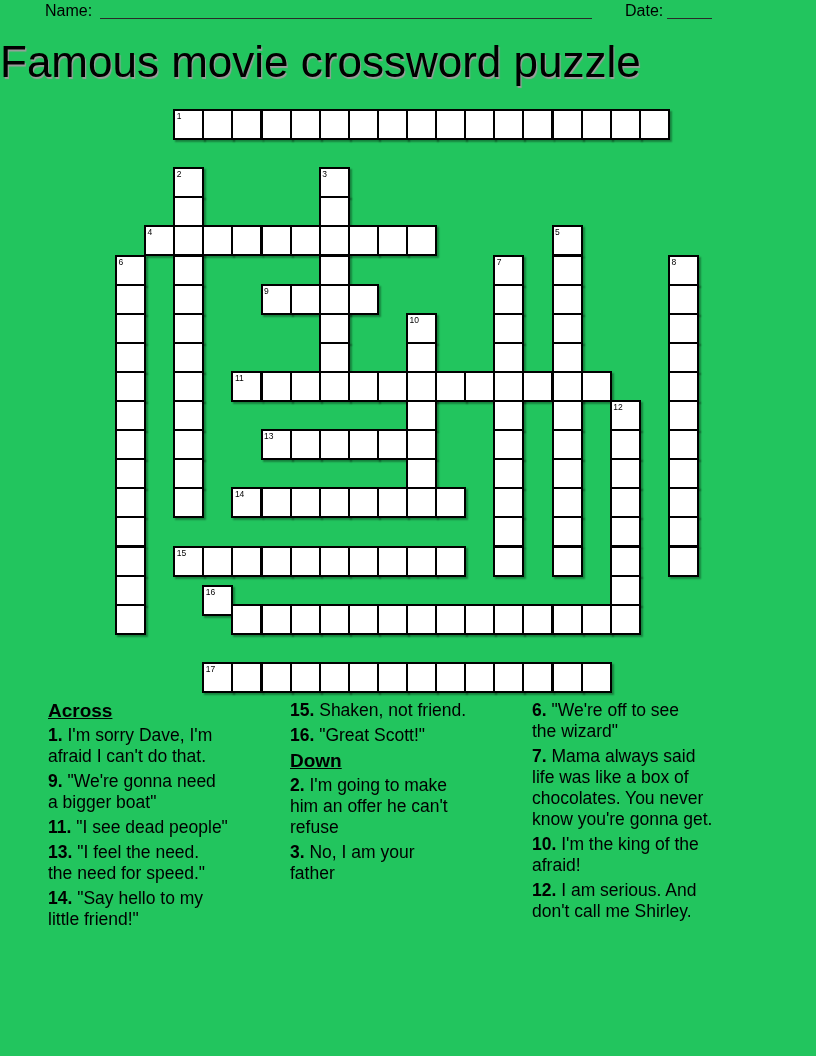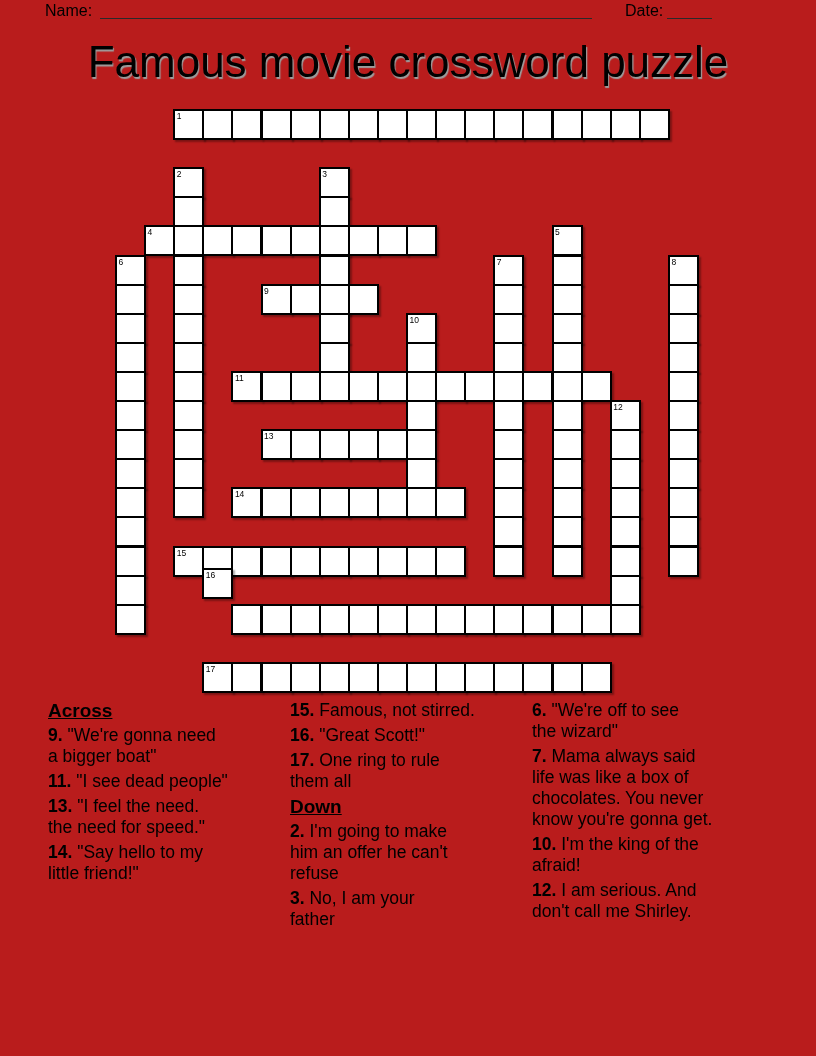--- a/index.html
+++ b/index.html
@@ -1,31 +1,31 @@
 <!DOCTYPE html>
 <html><head>
 <meta charset="utf-8">
 <style>
   html,body { margin:0; padding:0; background:#fff; }
   .page {
-    position:relative; width:816px; height:1056px; background:#b91c1c;
+    position:relative; width:816px; height:1056px; background:#22c55e;
     font-family:"Liberation Sans","DejaVu Sans",sans-serif; color:#000;
     overflow:hidden;
   }
   
   .hlabel { position:absolute; font-size:16px; line-height:18px; }
   .hlabel.name { left:45px; top:2px; }
   .hlabel.date { left:625px; top:2px; }
   .hline { position:absolute; height:0; border-bottom:1.5px solid #2a2a2a; }
   .hline.name { left:100px; top:18px; width:492px; }
   .hline.date { left:667px; top:18px; width:45px; }
   
   .title {
     position:absolute; top:37px; left:0; width:100%; margin:0;
-    text-align:center; font-size:44px; font-weight:400;
+    font-size:44px; font-weight:400;
     text-shadow:1.2px 1.5px 1px #9d9d9d;
   }
   
   .grid { position:absolute; left:0; top:0; width:816px; height:700px; }
   .cell {
     position:absolute; width:31.1px; height:31.1px; box-sizing:border-box;
     background:#ffffff; border:2px solid #000;
     box-shadow:2px 2px 1.5px rgba(0,0,0,0.32);
   }
   .cnum {
@@ -217,21 +217,21 @@
       <div class="cell" style="left: 376.9px; top: 545.5px;"></div>
       <div class="cell" style="left: 406px; top: 545.5px;"></div>
       <div class="cell" style="left: 435.1px; top: 545.5px;"></div>
       <div class="cell" style="left: 493.3px; top: 545.5px;"></div>
       <div class="cell" style="left: 551.5px; top: 545.5px;"></div>
       <div class="cell" style="left: 609.7px; top: 545.5px;"></div>
       <div class="cell" style="left: 667.9px; top: 545.5px;"></div>
       <div class="cell" style="left: 115px; top: 574.6px;"></div>
       <div class="cell" style="left: 609.7px; top: 574.6px;"></div>
       <div class="cell" style="left: 115px; top: 603.7px;"></div>
-      <div class="cell" style="left: 202.3px; top: 568px;">
+      <div class="cell" style="left: 202.3px; top: 585px;">
         <span class="cnum">16</span>
       </div>
       <div class="cell" style="left: 231.4px; top: 603.7px;"></div>
       <div class="cell" style="left: 260.5px; top: 603.7px;"></div>
       <div class="cell" style="left: 289.6px; top: 603.7px;"></div>
       <div class="cell" style="left: 318.7px; top: 603.7px;"></div>
       <div class="cell" style="left: 347.8px; top: 603.7px;"></div>
       <div class="cell" style="left: 376.9px; top: 603.7px;"></div>
       <div class="cell" style="left: 406px; top: 603.7px;"></div>
       <div class="cell" style="left: 435.1px; top: 603.7px;"></div>
@@ -255,33 +255,33 @@
       <div class="cell" style="left: 464.2px; top: 661.9px;"></div>
       <div class="cell" style="left: 493.3px; top: 661.9px;"></div>
       <div class="cell" style="left: 522.4px; top: 661.9px;"></div>
       <div class="cell" style="left: 551.5px; top: 661.9px;"></div>
       <div class="cell" style="left: 580.6px; top: 661.9px;"></div>
     </div>
 
   <div class="clues">
     <div class="clue-col">
         <div class="clue-heading">Across</div>
+        <p class="clue"><b>1.</b> <span class="ctext">I'm sorry Dave, I'm
+afraid I can't do that.</span></p>
         <p class="clue"><b>9.</b> <span class="ctext">"We're gonna need
 a bigger boat"</span></p>
         <p class="clue"><b>11.</b> <span class="ctext">"I see dead people"</span></p>
         <p class="clue"><b>13.</b> <span class="ctext">"I feel the need.
 the need for speed."</span></p>
         <p class="clue"><b>14.</b> <span class="ctext">"Say hello to my
 little friend!"</span></p>
       </div>
     <div class="clue-col">
-        <p class="clue"><b>15.</b> <span class="ctext">Famous, not stirred.</span></p>
+        <p class="clue"><b>15.</b> <span class="ctext">Shaken, not friend.</span></p>
         <p class="clue"><b>16.</b> <span class="ctext">"Great Scott!"</span></p>
-        <p class="clue"><b>17.</b> <span class="ctext">One ring to rule
-them all</span></p>
         <div class="clue-heading">Down</div>
         <p class="clue"><b>2.</b> <span class="ctext">I'm going to make
 him an offer he can't
 refuse</span></p>
         <p class="clue"><b>3.</b> <span class="ctext">No, I am your
 father</span></p>
       </div>
     <div class="clue-col">
         <p class="clue"><b>6.</b> <span class="ctext">"We're off to see
 the wizard"</span></p>

